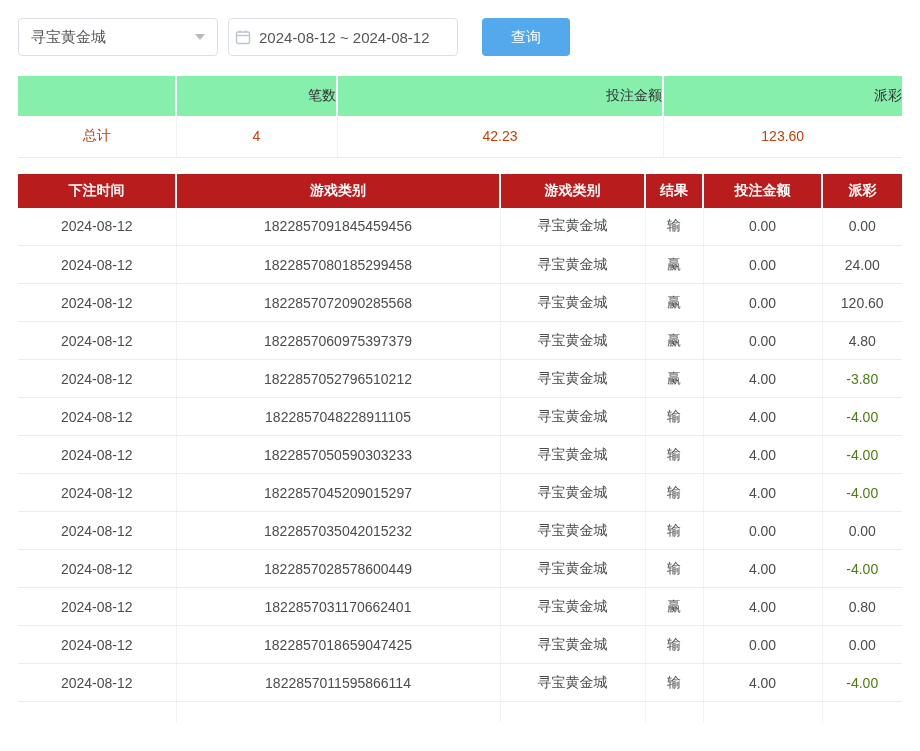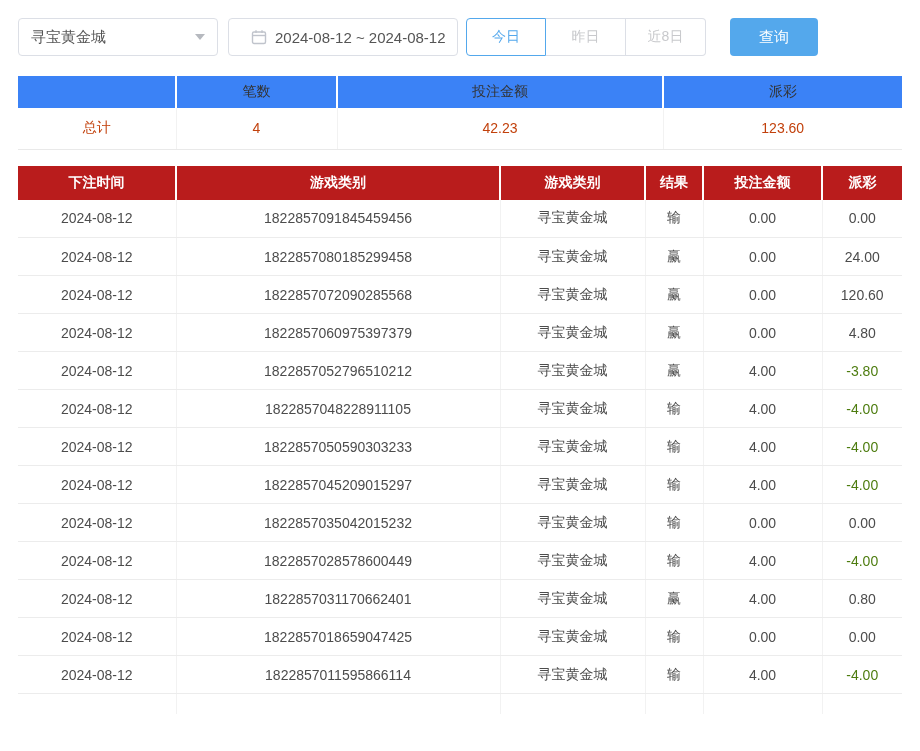--- a/index.html
+++ b/index.html
@@ -20,42 +20,42 @@
     display: flex; align-items: center; padding: 0 12px; color: #555; font-size: 15px;
     background: #fff; cursor: pointer;
   }
   .select .caret {
     margin-left: auto; width: 0; height: 0;
     border-left: 5px solid transparent; border-right: 5px solid transparent;
     border-top: 6px solid #b6b9bf;
   }
   .date-input {
     width: 230px; height: 38px; margin-left: 10px; border: 1px solid #dcdfe6; border-radius: 4px;
-    display: flex; align-items: center; padding: 0 22px; gap: 8px; color: #555; font-size: 15px;
+    display: flex; align-items: center; padding: 0 6px; gap: 8px; color: #555; font-size: 15px;
     background: #fff; cursor: text; white-space: nowrap;
   }
   .btn-group { display: flex; margin-left: 8px; }
   .qbtn {
     width: 80px; height: 38px; border: 1px solid #dcdfe6; background: #fff;
     color: #c8c9cc; font-size: 14px; cursor: pointer; font-family: inherit;
   }
   .qbtn + .qbtn { border-left: none; }
   .qbtn:first-child { border-radius: 4px 0 0 4px; }
   .qbtn:last-child { border-radius: 0 4px 4px 0; }
   .qbtn.active { border: 1px solid #54a8ec; color: #54a8ec; position: relative; z-index: 1; }
   .search-btn {
     margin-left: 24px; width: 88px; height: 38px; border: none; border-radius: 4px;
     background: #54a8ec; color: #fff; font-size: 15px; cursor: pointer; font-family: inherit;
   }
 
   
   table { border-collapse: collapse; table-layout: fixed; }
   .summary-table { margin-top: 20px; width: 884px; font-size: 14px; color: #333; }
   .summary-table th {
-    background: #3b82f6; height: 32px; font-weight: normal; text-align: center;
+    background: #86efac; height: 40px; font-weight: normal; text-align: right;
     border-right: 2px solid #fff;
   }
   .summary-table th:last-child { border-right: none; }
   .summary-table td {
     height: 41px; text-align: center; background: #fff;
     border-bottom: 1px solid #e9e9e9; border-right: 1px solid #f2f2f2; color: #c2410c;
   }
   .summary-table td:last-child { border-right: none; }
 
   
@@ -87,25 +87,20 @@
     <div class="date-input">
       <span style="display:flex;">
         <svg width="16" height="16" viewBox="0 0 16 16" fill="none">
           <rect x="1.5" y="3" width="13" height="11.5" rx="1.5" stroke="#c0c4cc" stroke-width="1.4"></rect>
           <line x1="1.5" y1="6.5" x2="14.5" y2="6.5" stroke="#c0c4cc" stroke-width="1.4"></line>
           <line x1="5" y1="1.2" x2="5" y2="4" stroke="#c0c4cc" stroke-width="1.4"></line>
           <line x1="11" y1="1.2" x2="11" y2="4" stroke="#c0c4cc" stroke-width="1.4"></line>
         </svg>
       </span>
       <span>2024-08-12 ~ 2024-08-12</span>
-    </div>
-    <div class="btn-group">
-      <button class="qbtn active">今日</button>
-      <button class="qbtn">昨日</button>
-      <button class="qbtn">近8日</button>
     </div>
     <button class="search-btn">查询</button>
   </div>
 
   <table class="summary-table">
     <colgroup>
         <col style="width:158px">
         <col style="width:161px">
         <col style="width:326px">
         <col style="width:239px">

